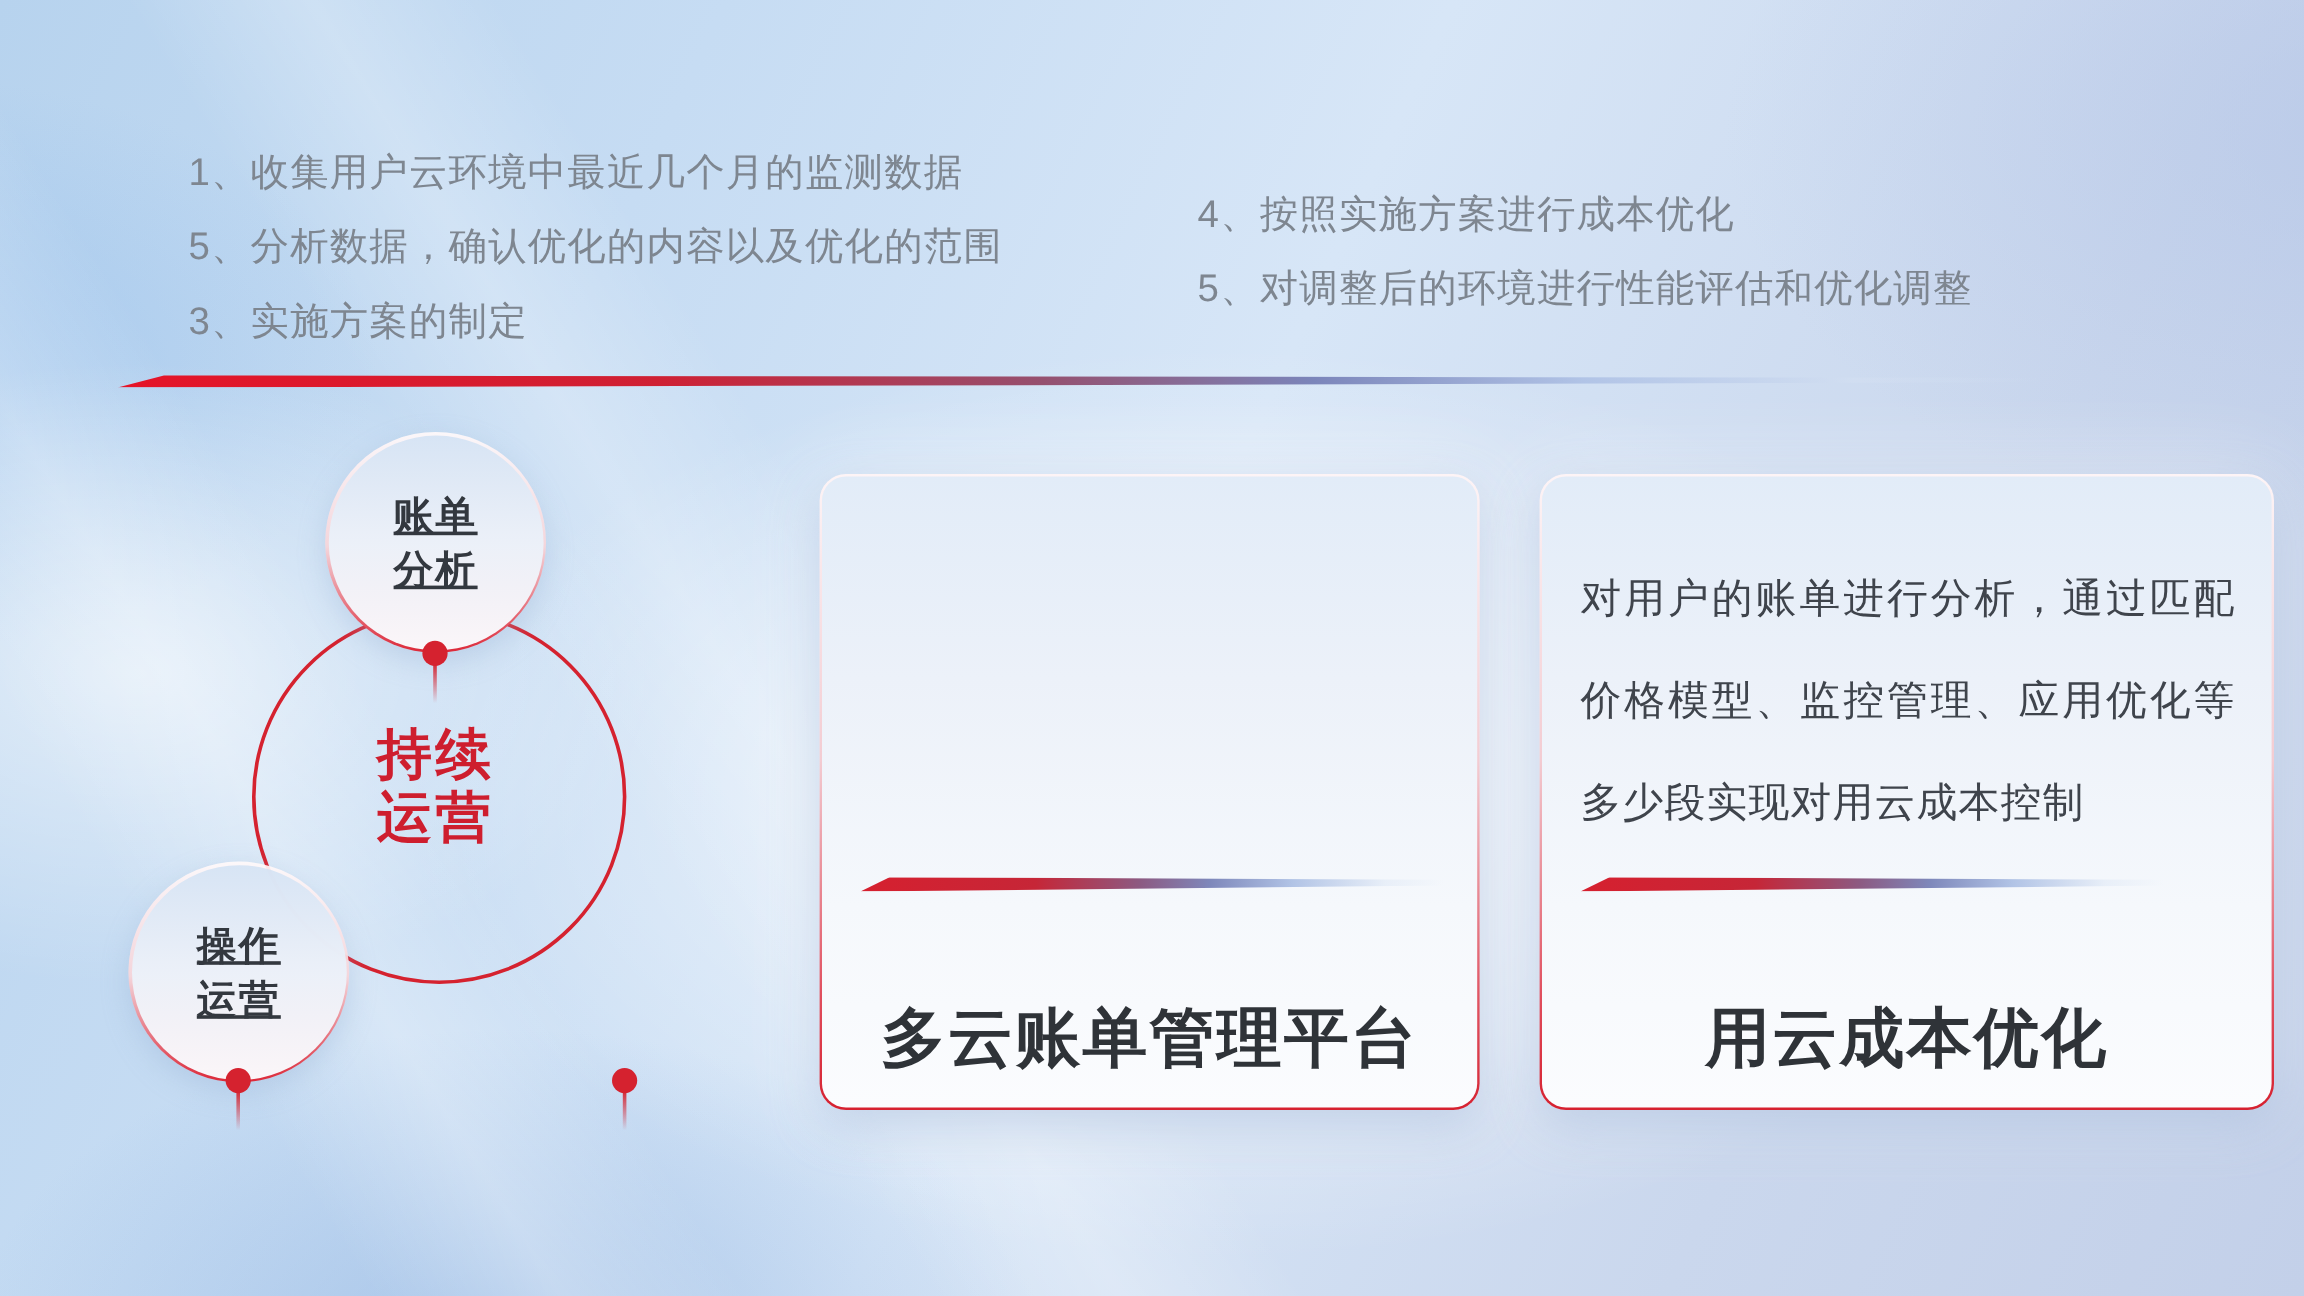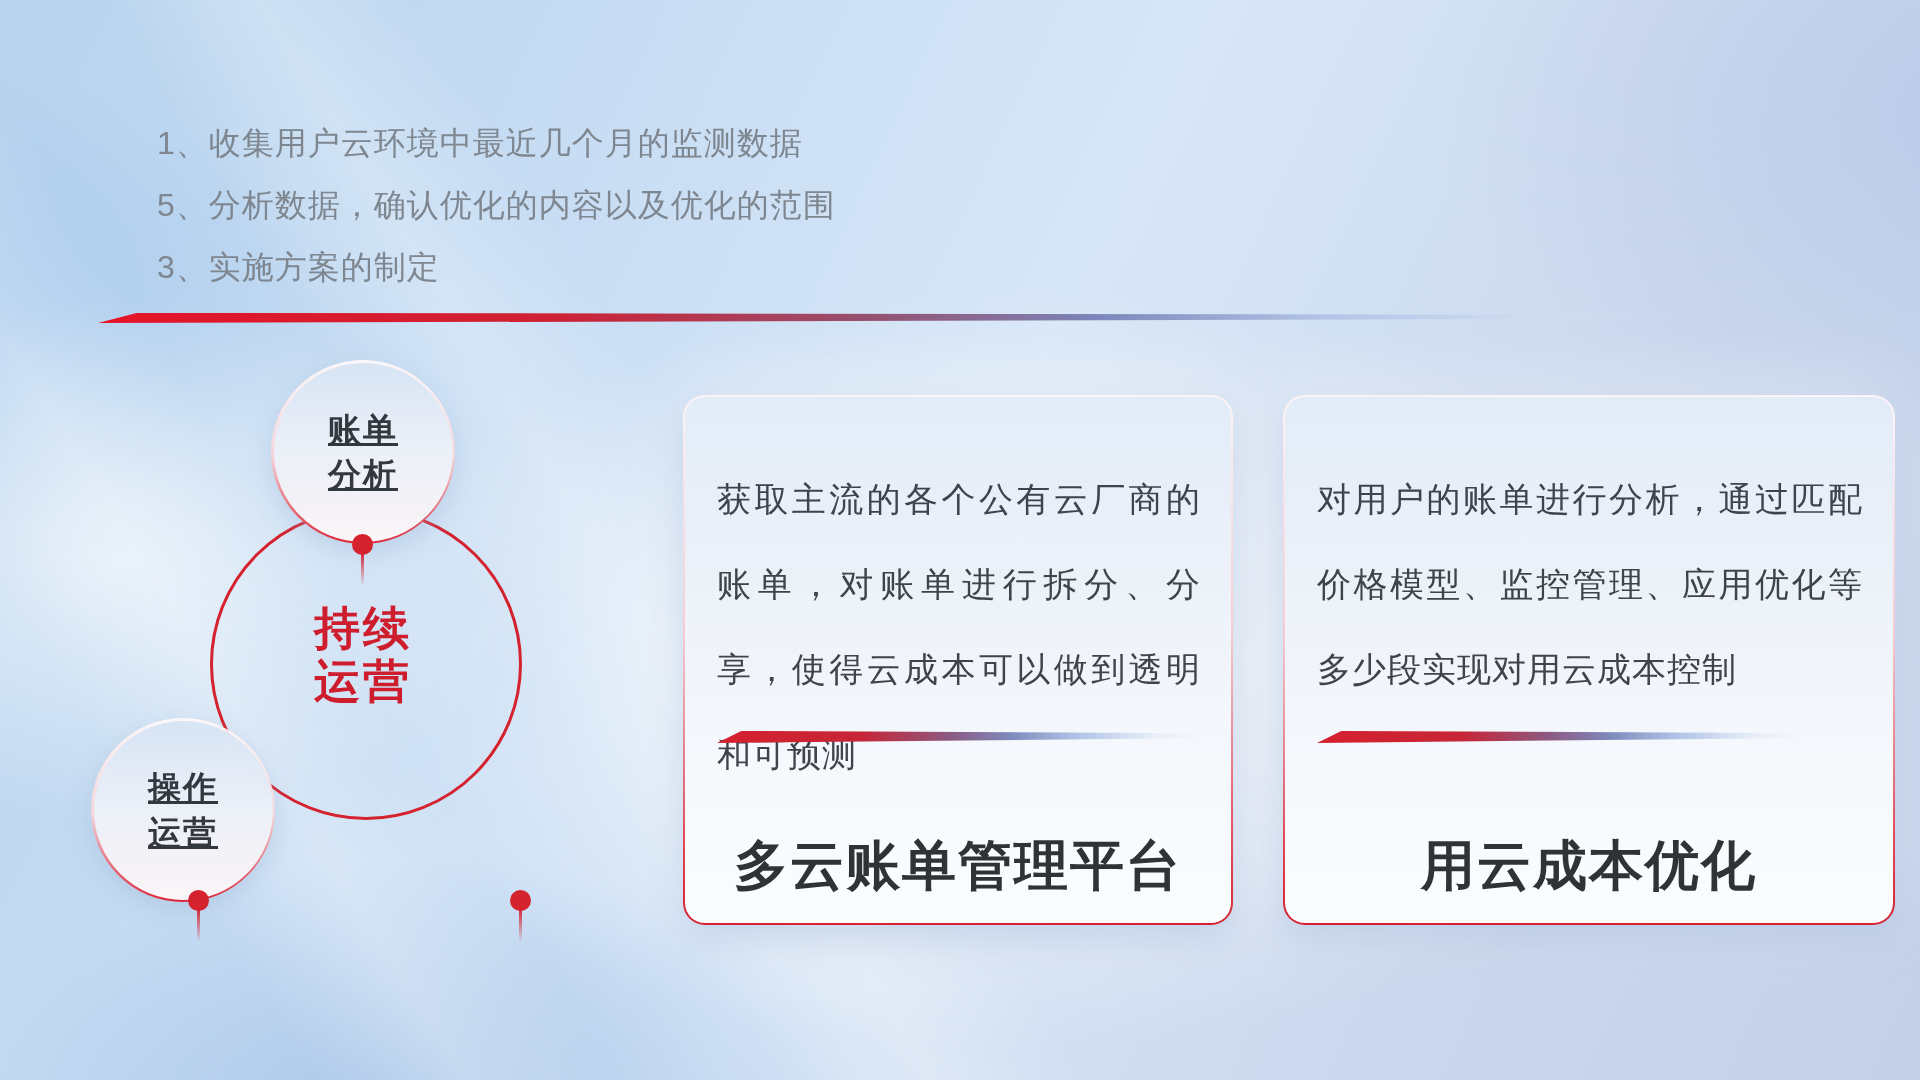--- a/index.html
+++ b/index.html
@@ -47,21 +47,21 @@
     background:linear-gradient(180deg, rgba(255,249,250,0.92) 0%, rgba(246,213,218,0.95) 52%, #dc2838 100%);
     box-shadow:0 8px 22px rgba(150,175,210,0.35);
   }
   .node-inner{
     width:100%;height:100%;border-radius:50%;
     background:linear-gradient(180deg, rgba(210,226,244,0.88) 0%, rgba(233,241,250,0.92) 45%, rgba(252,253,255,0.97) 100%);
     display:flex;flex-direction:column;align-items:center;justify-content:center;
     font-size:33px;line-height:45px;font-weight:600;color:#33383f;letter-spacing:2px;text-decoration:underline;
   }
   #node-top{left:271px;top:360px;}
-  #node-bl{left:91px;top:718px;text-align:center;}
+  #node-bl{left:107px;top:718px;text-align:center;}
   #node-br{left:429px;top:718px;}
   #center-label{
     left:263px;top:602px;width:200px;text-align:center;
     font-size:46px;line-height:53px;font-weight:700;color:#ce1e2e;letter-spacing:3px;
   }
   .dot{width:21px;height:21px;border-radius:50%;background:#d5222f;}
   #dot-top{left:352px;top:534px;}
   #dot-bl{left:188px;top:890px;}
   #dot-br{left:510px;top:890px;}
   .tail{width:3px;height:34px;background:linear-gradient(180deg,#d5222f,rgba(213,34,47,0));}
@@ -101,20 +101,24 @@
 <body>
 
 <div id="stage">
 
   <div id="steps-left" class="abs steps">
     <div>1、收集用户云环境中最近几个月的监测数据</div>
     <div>5、分析数据，确认优化的内容以及优化的范围</div>
     <div>3、实施方案的制定</div>
   </div>
 
+  <div id="steps-right" class="abs steps">
+    <div>4、按照实施方案进行成本优化</div>
+    <div>5、对调整后的环境进行性能评估和优化调整</div>
+  </div>
 
   <div id="divider-main" class="abs swoosh"></div>
 
   <div id="ring" class="abs"></div>
 
   <div id="center-label" class="abs">
     <div>持续</div>
     <div>运营</div>
   </div>
 
@@ -135,21 +139,20 @@
 
   <div id="dot-top" class="abs dot"></div>
   <div id="tail-top" class="abs tail"></div>
   <div id="dot-bl" class="abs dot"></div>
   <div id="tail-bl" class="abs tail"></div>
   <div id="dot-br" class="abs dot"></div>
   <div id="tail-br" class="abs tail"></div>
 
   <div id="card-1" class="abs card">
     <div class="card-inner">
-      <div class="card-body">获取主流的各个公有云厂商的账单，对账单进行拆分、分享，使得云成本可以做到透明和可预测</div>
       <div class="card-divider"></div>
       <div class="card-title">多云账单管理平台</div>
     </div>
   </div>
 
   <div id="card-2" class="abs card">
     <div class="card-inner">
       <div class="card-body">对用户的账单进行分析，通过匹配价格模型、监控管理、应用优化等多少段实现对用云成本控制</div>
       <div class="card-divider"></div>
       <div class="card-title">用云成本优化</div>

